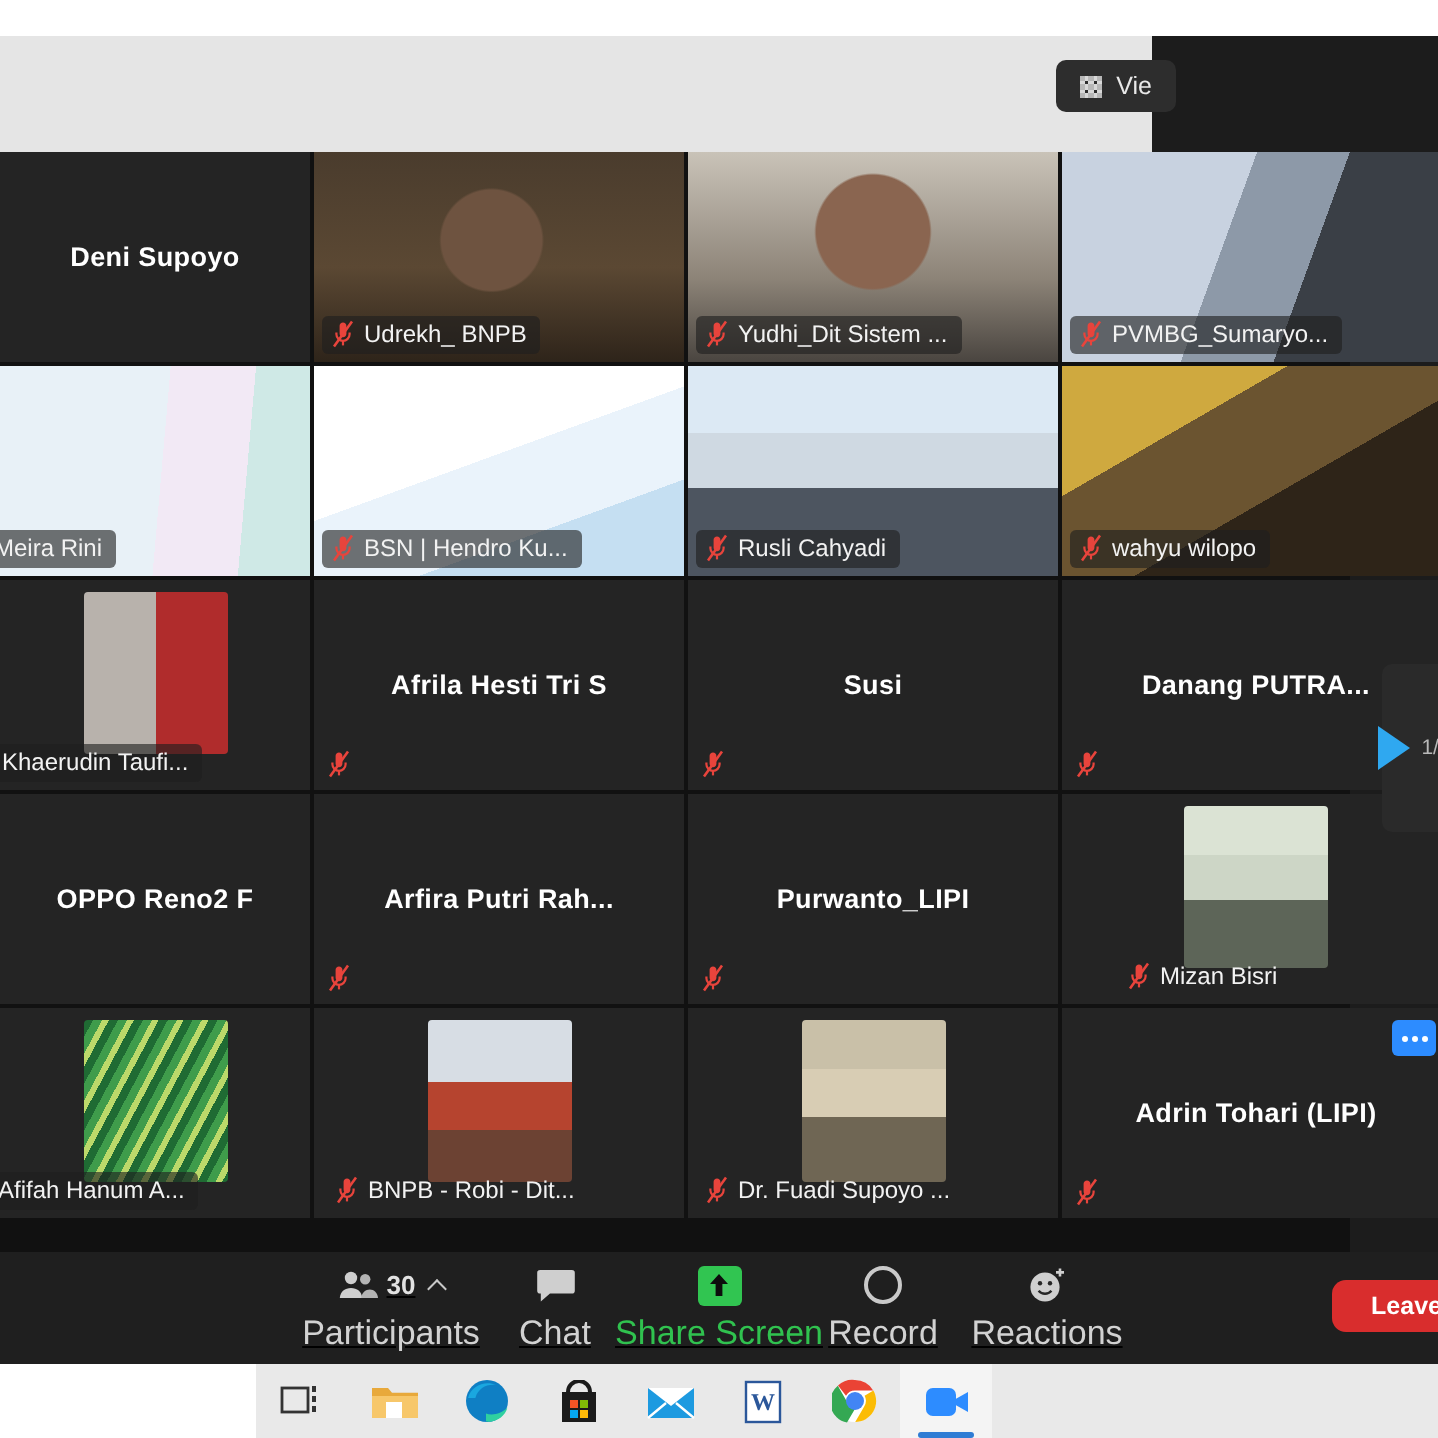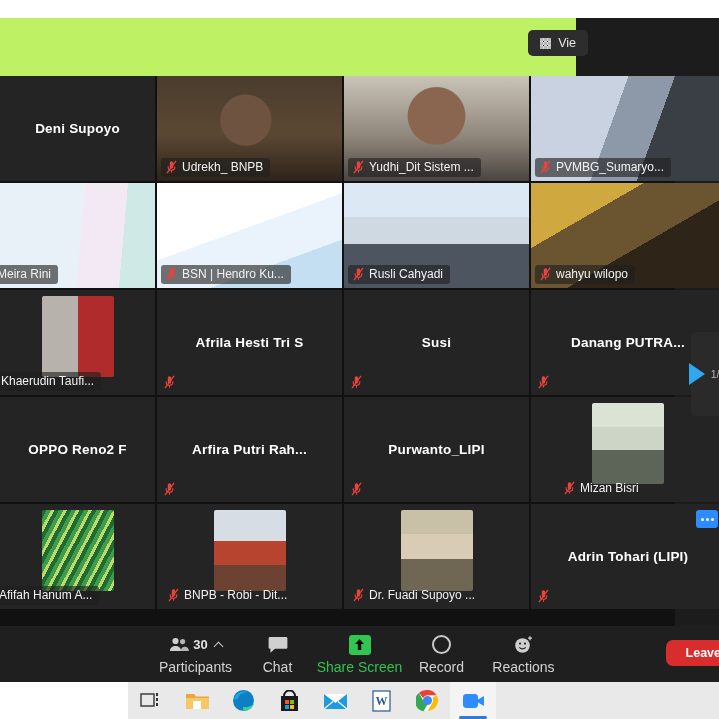--- a/index.html
+++ b/index.html
@@ -17,21 +17,21 @@
 
   
   .zoom-window {
     position:absolute; left:0; top:18px; width:719px; height:664px;
     background:#1c1c1c;
   }
 
   
   .header {
     position:absolute; left:0; top:0; width:576px; height:58px;
-    background:#bef264;
+    background:#e5e5e5;
   }
   .view-btn {
     position:absolute; right:-12px; top:12px;
     height:26px; padding:0 12px;
     display:flex; align-items:center; gap:7px;
     background:#2d2d2d; border-radius:5px;
     color:#e8e8e8; font-size:12.5px;
   }
   .grid-icon {
     display:inline-block; width:11px; height:11px;
@@ -113,28 +113,28 @@
     width:22px; height:18px; background:#2d8cff; border-radius:3px;
     display:flex; align-items:center; justify-content:center;
     gap:2px; z-index:8;
   }
   .more-btn i { width:3px; height:3px; background:#fff; border-radius:50%; display:block; }
 
   
   .toolbar {
     position:absolute; left:0; top:608px; width:719px; height:56px;
     background:#1f1f1f;
-    display:flex; align-items:center; justify-content:center; gap:0;
+    display:flex; align-items:center; justify-content:center; gap:0;text-decoration:underline;
   }
   .tb-item {
     width:82px; height:52px;
     display:flex; flex-direction:column; align-items:center; justify-content:center;
     gap:3px; position:relative;
   }
-  .tb-label { font-size:14px; color:#d2d2d2; white-space:nowrap; }
+  .tb-label { font-size:17px; color:#d2d2d2; white-space:nowrap; }
   .tb-item.share .tb-label { color:#30c24f; }
   .tb-ico { height:22px; display:flex; align-items:center; justify-content:center; }
   .ppl-row { display:flex; align-items:center; gap:4px; }
   .ppl-count { color:#e2e2e2; font-size:13px; font-weight:bold; }
   .chev-up {
     width:7px;height:7px;border-left:1.6px solid #c8c8c8;border-top:1.6px solid #c8c8c8;
     transform:rotate(45deg); margin-left:3px; margin-top:3px;
   }
   .share-box {
     width:22px;height:20px;background:#31c551;border-radius:3px;

